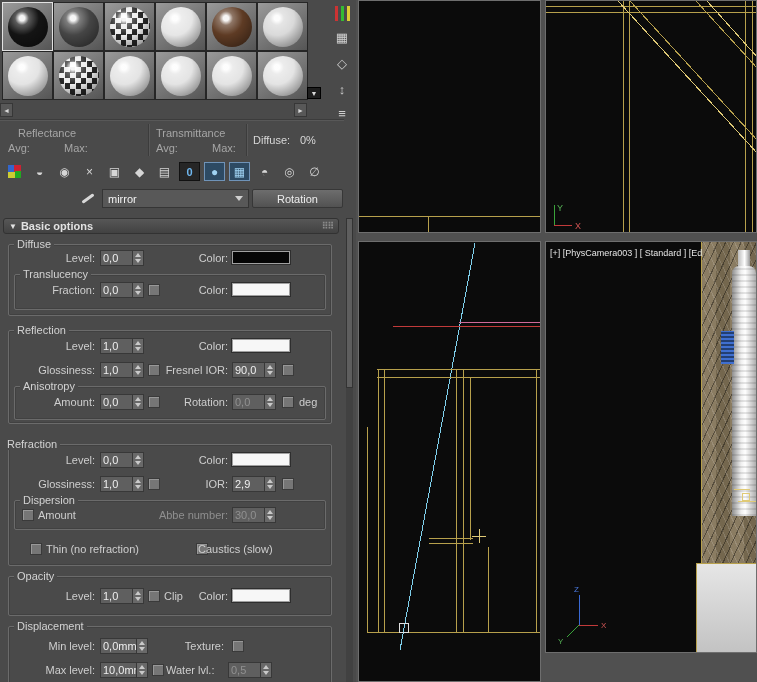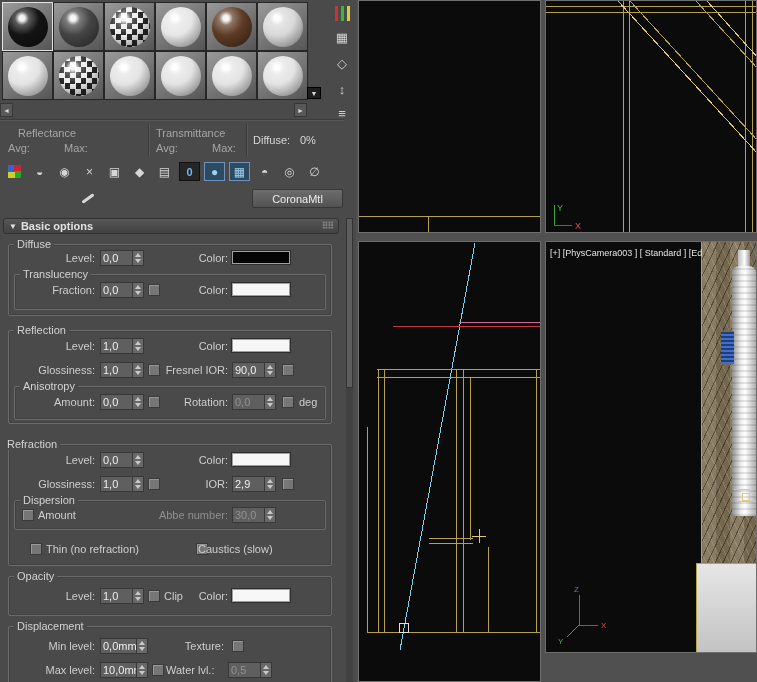--- a/index.html
+++ b/index.html
@@ -172,21 +172,25 @@
     <div class="tb mid" style="left:179px">0</div>
     <div class="tb active" style="left:204px">●</div>
     <div class="tb active" style="left:229px">▦</div>
     <div class="tb" style="left:254px">◓</div>
     <div class="tb" style="left:279px">◎</div>
     <div class="tb" style="left:304px">∅</div>
 
     <div class="eyedrop">
         <i></i>
       </div>
-    <div class="btn">CoronaMtl</div>
+    <div class="combo">
+      <span>mirror</span>
+      <span class="car"></span>
+    </div>
+    <div class="btn">Rotation</div>
 
     <div class="rollout">
       <span style="font-size:8px">▼</span>
       <span>Basic options</span>
       <span class="grip">⠿⠿</span>
     </div>
 
     <div class="grp" style="left:8px;top:244px;width:324px;height:72px"></div>
     <div class="grp-title" style="left:14px;top:238px">Diffuse</div>
     <div class="lbl r" style="left:10px;top:252px;width:85px">Level:</div>

